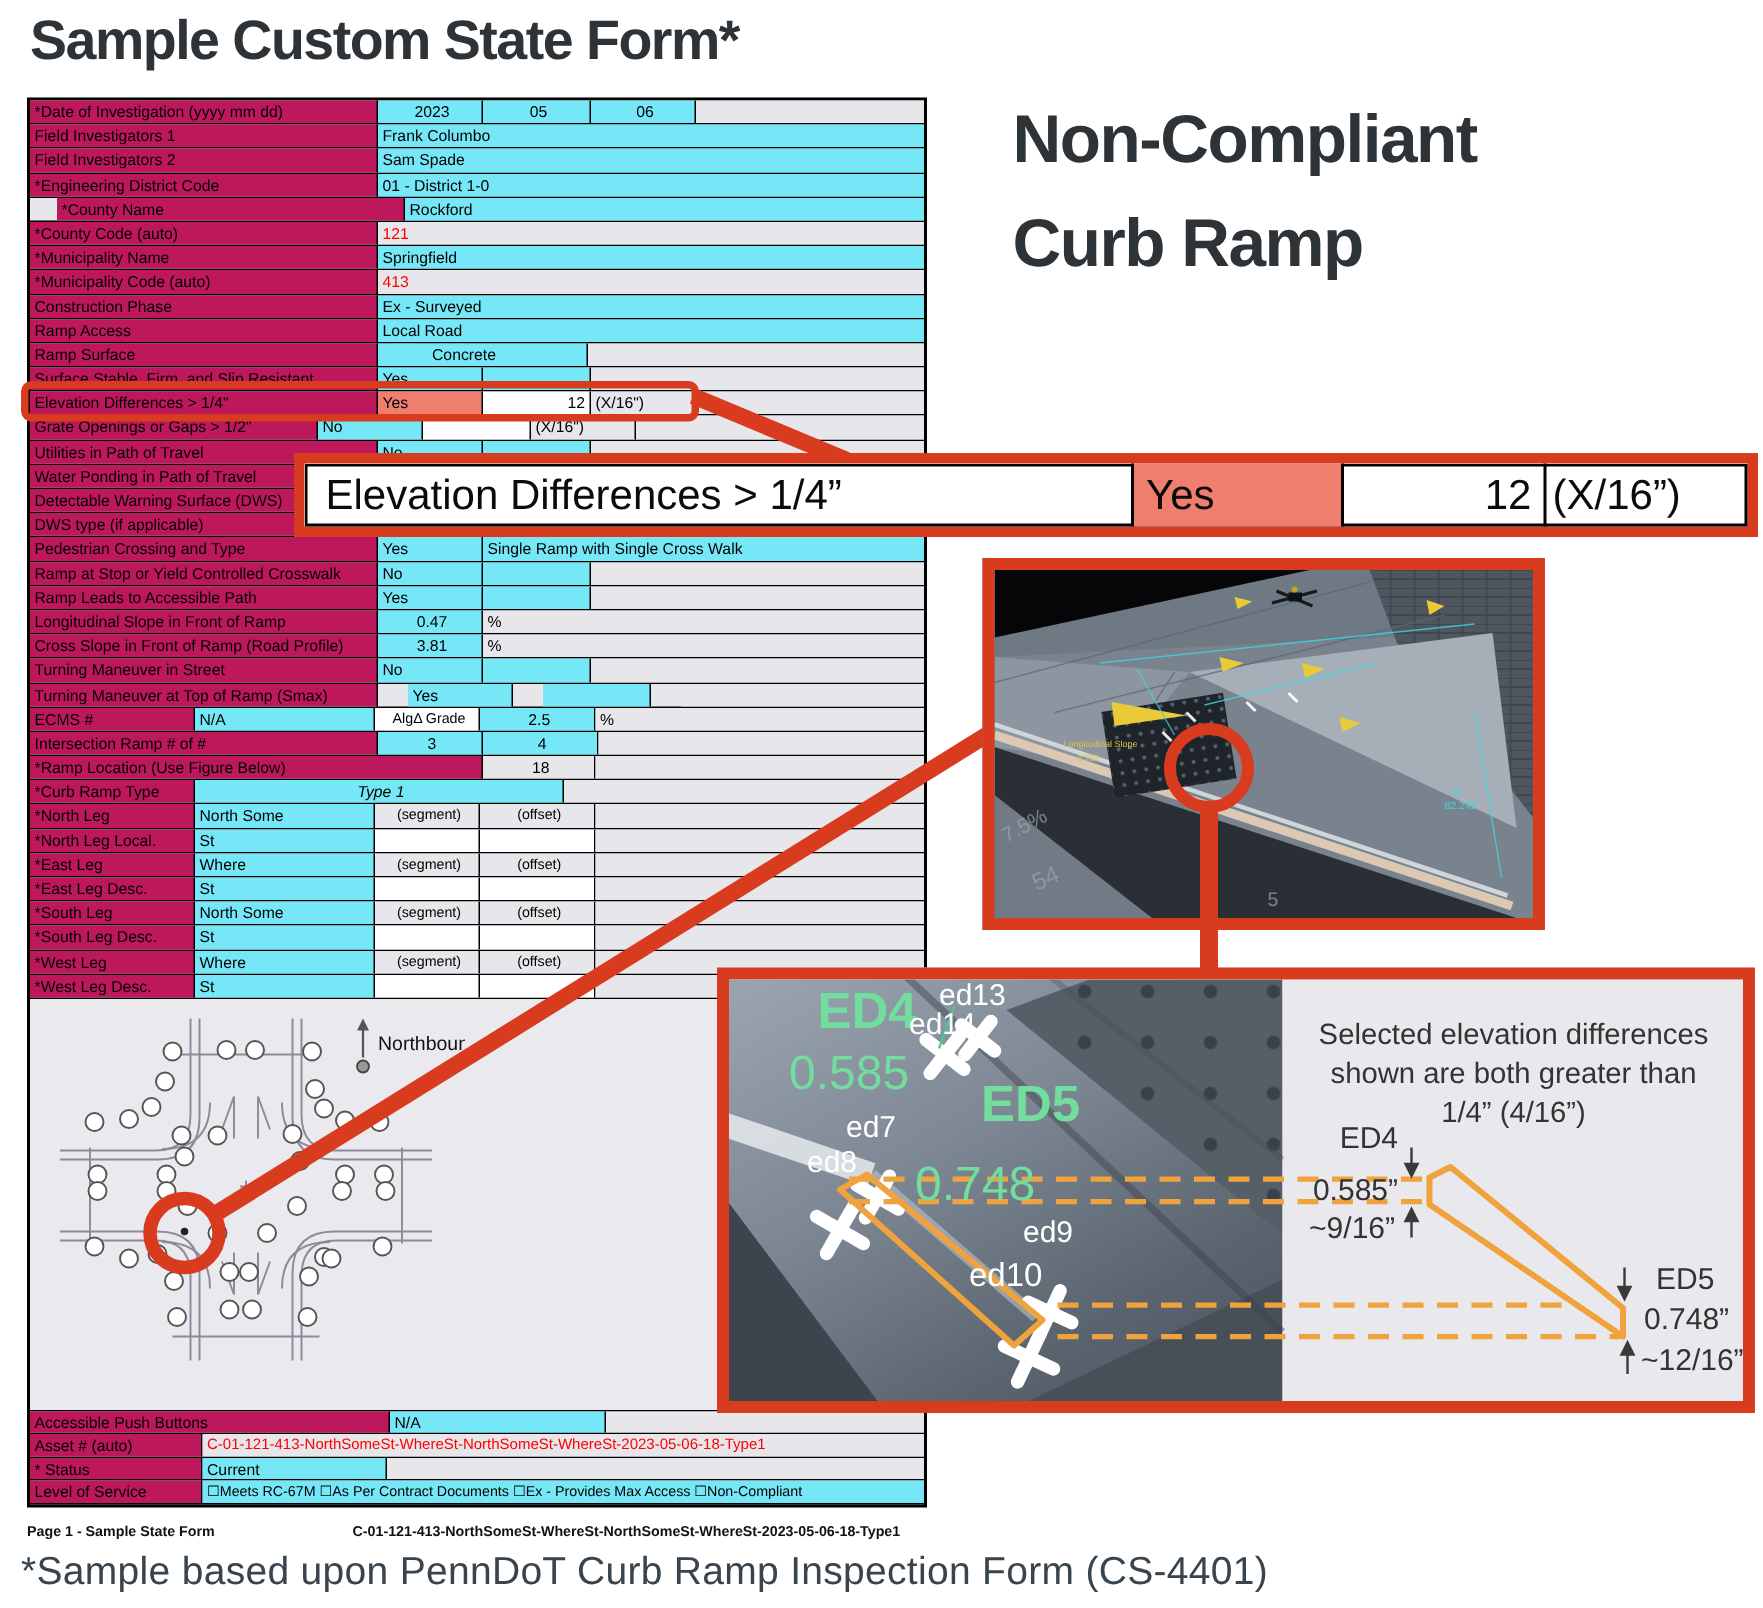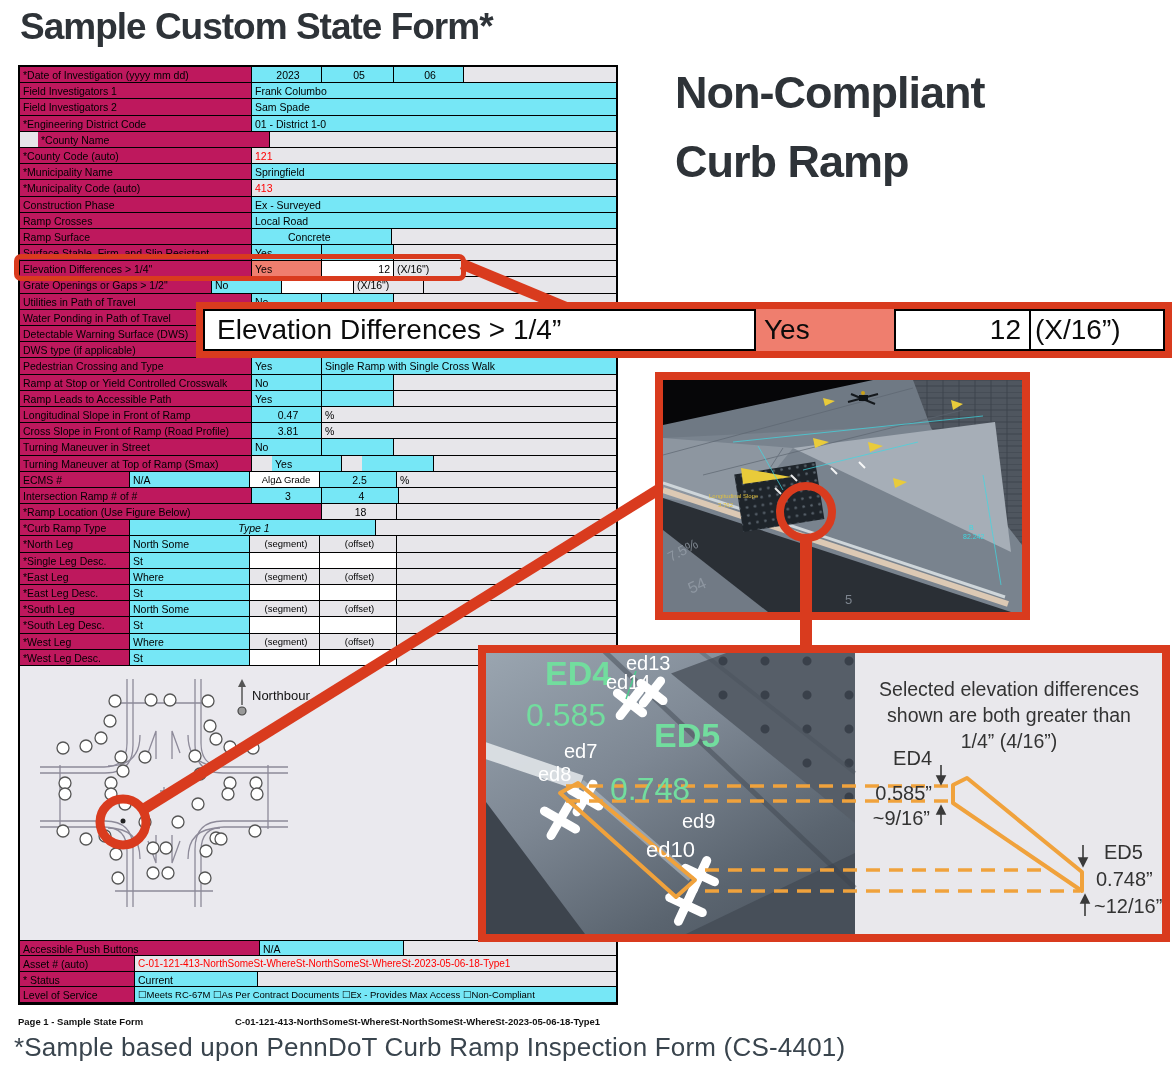--- a/index.html
+++ b/index.html
@@ -97,39 +97,40 @@
     <div class="frow" style="height: 16.2px;">
       <div class="cell lbl" style="width: 232px;">Field Investigators 2</div>
       <div class="cell v bg-c fill">Sam Spade</div>
     </div>
     <div class="frow" style="height: 16.2px;">
       <div class="cell lbl" style="width: 232px;">*Engineering District Code</div>
       <div class="cell v bg-c fill">01 - District 1-0</div>
     </div>
     <div class="frow" style="height: 16.2px;">
       <div class="cell lbl" style="width: 232px; margin-left: 18px;">*County Name</div>
+      <div class="cell v bg-c fill">Rockford</div>
     </div>
     <div class="frow" style="height: 16.2px;">
       <div class="cell lbl" style="width: 232px;">*County Code (auto)</div>
       <div class="cell v fill red-text">121</div>
     </div>
     <div class="frow" style="height: 16.2px;">
       <div class="cell lbl" style="width: 232px;">*Municipality Name</div>
       <div class="cell v bg-c fill">Springfield</div>
     </div>
     <div class="frow" style="height: 16.2px;">
       <div class="cell lbl" style="width: 232px;">*Municipality Code (auto)</div>
       <div class="cell v fill red-text">413</div>
     </div>
     <div class="frow" style="height: 16.2px;">
       <div class="cell lbl" style="width: 232px;">Construction Phase</div>
       <div class="cell v bg-c fill">Ex - Surveyed</div>
     </div>
     <div class="frow" style="height: 16.2px;">
-      <div class="cell lbl" style="width: 232px;">Ramp Crosses</div>
+      <div class="cell lbl" style="width: 232px;">Ramp Access</div>
       <div class="cell v bg-c fill">Local Road</div>
     </div>
     <div class="frow" style="height: 16.2px;">
       <div class="cell lbl" style="width: 232px;">Ramp Surface</div>
       <div class="cell v bg-c" style="width: 140px; padding-left: 36px;">Concrete</div>
       <div class="cell v fill"></div>
     </div>
     <div class="frow" style="height: 16.2px;">
       <div class="cell lbl" style="width: 232px;">Surface Stable, Firm, and Slip Resistant</div>
       <div class="cell v bg-c" style="width: 70px;">Yes</div>
@@ -236,21 +237,21 @@
       <div class="cell v fill"></div>
     </div>
     <div class="frow" style="height: 16.2px;">
       <div class="cell lbl" style="width: 110px;">*North Leg</div>
       <div class="cell v bg-c" style="width: 120px;">North Some</div>
       <div class="cell v" style="width: 70px; text-align: center; font-size: 9.5px;">(segment)</div>
       <div class="cell v" style="width: 77px; text-align: center; font-size: 9.5px;">(offset)</div>
       <div class="cell v fill"></div>
     </div>
     <div class="frow" style="height: 16.2px;">
-      <div class="cell lbl" style="width: 110px;">*Single Leg Desc.</div>
+      <div class="cell lbl" style="width: 110px;">*North Leg Local.</div>
       <div class="cell v bg-c" style="width: 120px;">St</div>
       <div class="cell v bg-w" style="width: 70px;"></div>
       <div class="cell v bg-w" style="width: 77px;"></div>
       <div class="cell v fill"></div>
     </div>
     <div class="frow" style="height: 16.2px;">
       <div class="cell lbl" style="width: 110px;">*East Leg</div>
       <div class="cell v bg-c" style="width: 120px;">Where</div>
       <div class="cell v" style="width: 70px; text-align: center; font-size: 9.5px;">(segment)</div>
       <div class="cell v" style="width: 77px; text-align: center; font-size: 9.5px;">(offset)</div>

